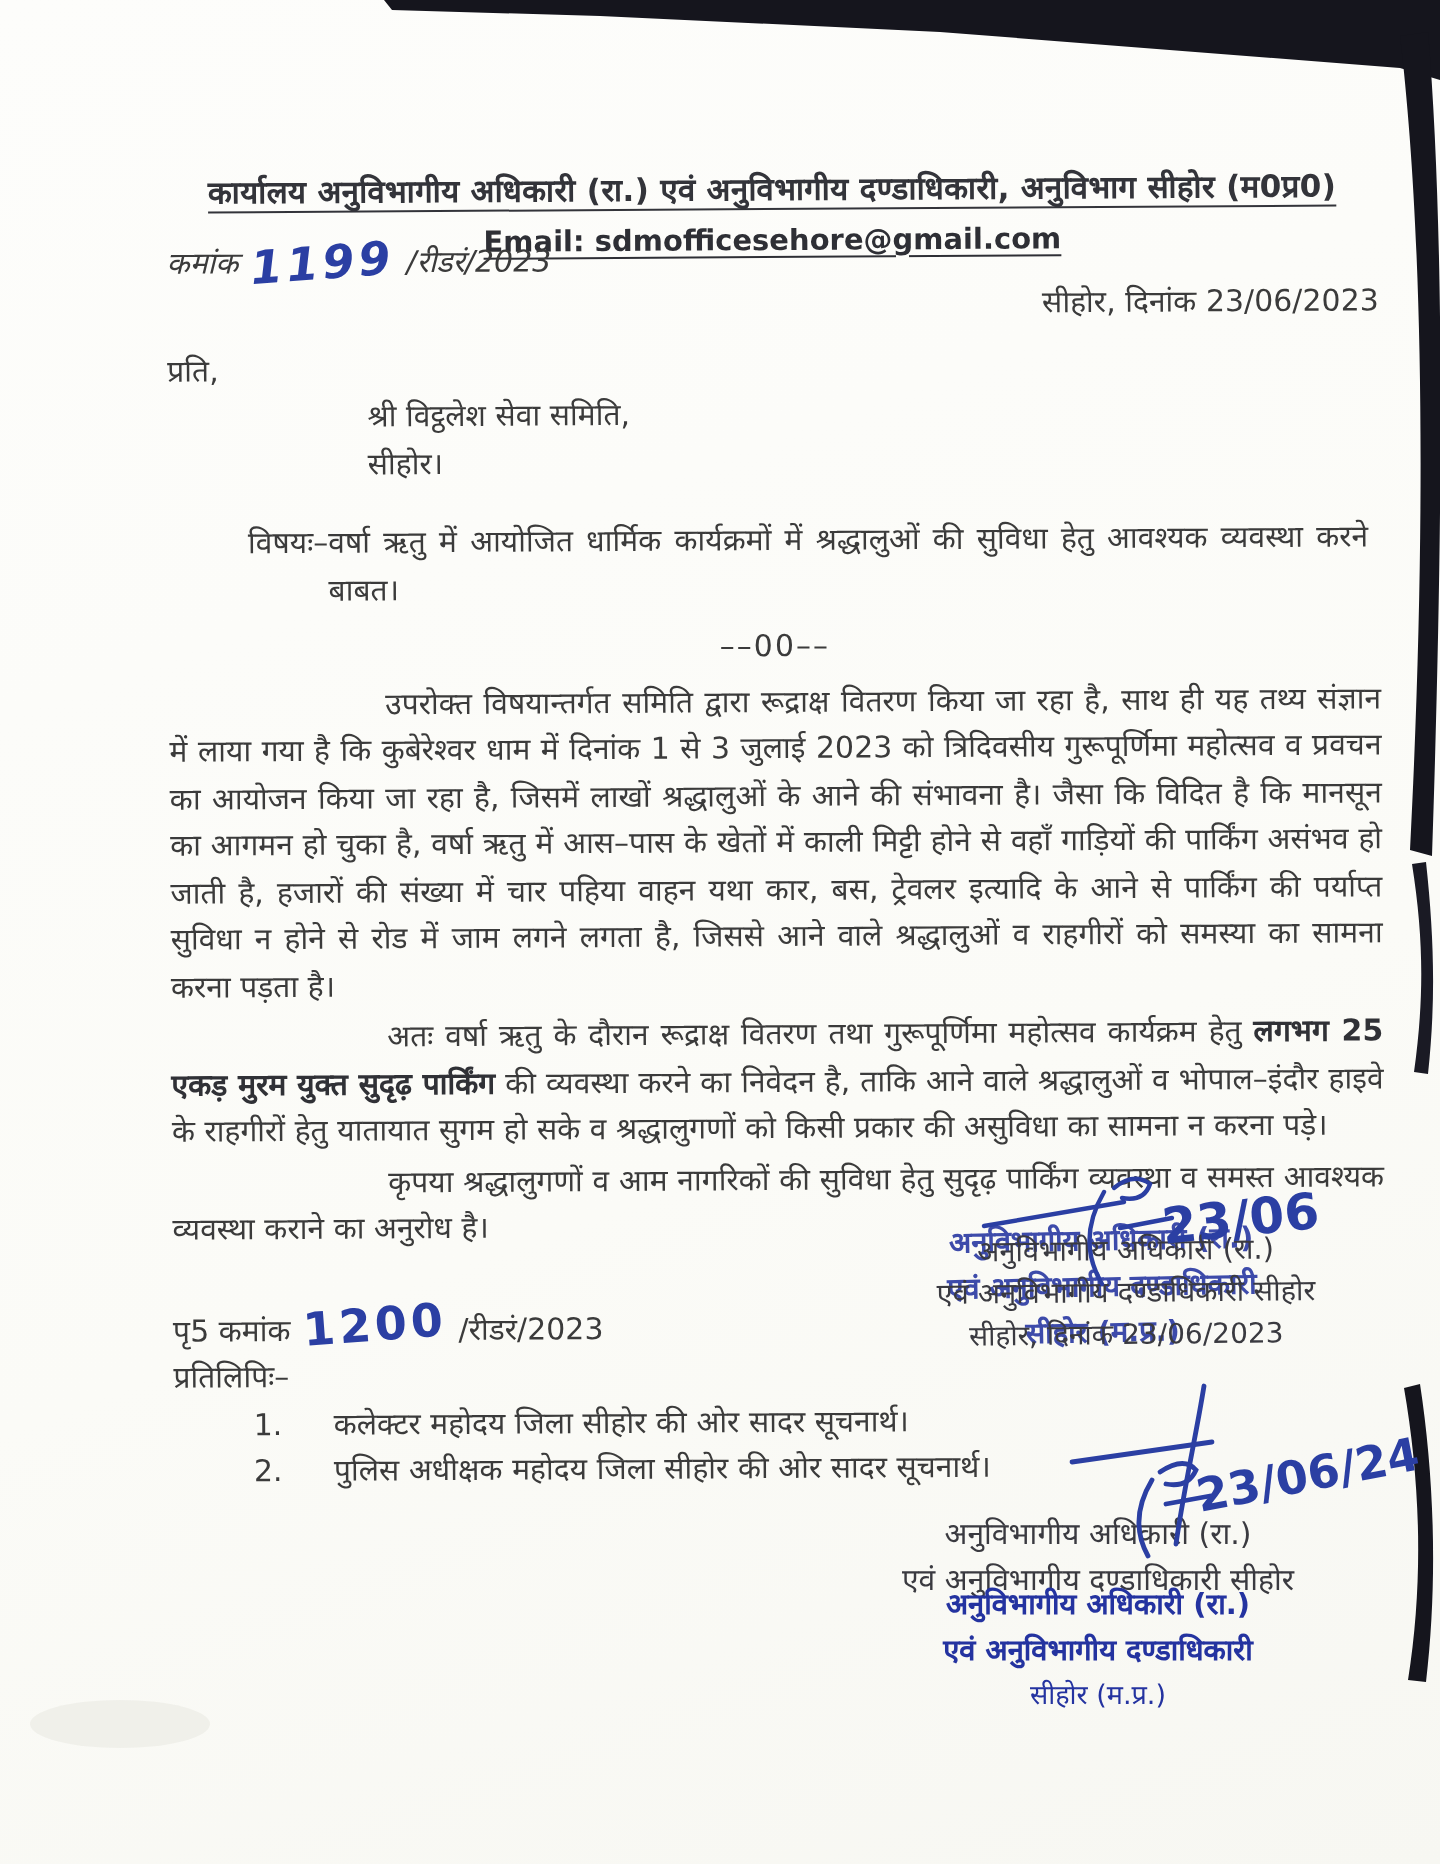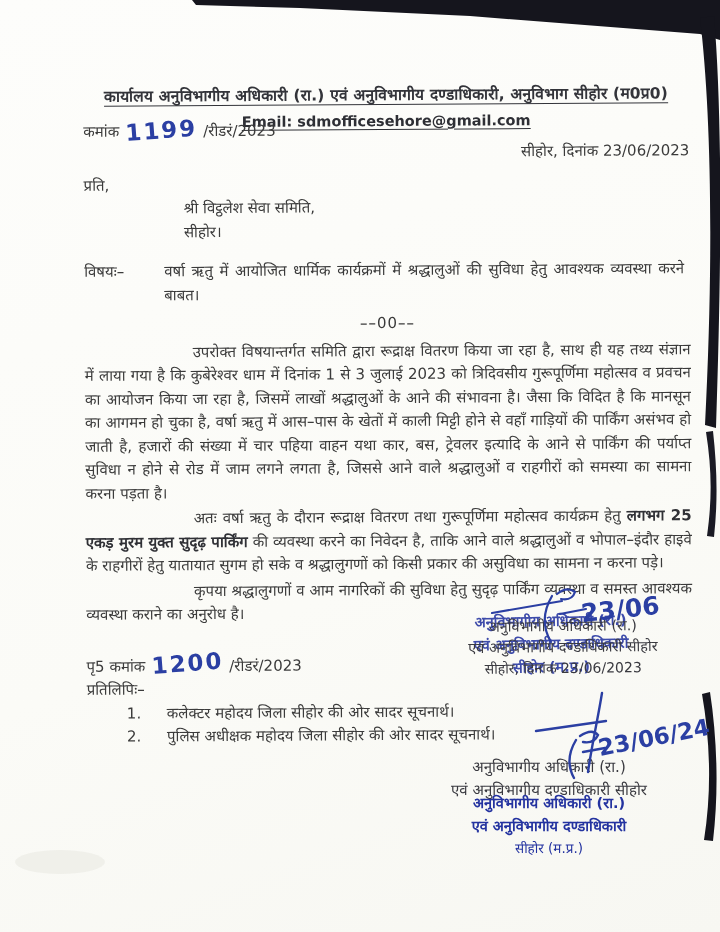--- a/index.html
+++ b/index.html
@@ -20,30 +20,30 @@
   .office-header{
     text-align:center;font-size:15.5px;font-weight:bold;color:#33343a;
     text-decoration:underline;text-underline-offset:4px;white-space:nowrap;
     letter-spacing:.2px;
   }
   .email-line{
     text-align:center;font-weight:bold;font-size:14.5px;color:#2e2f35;
     text-decoration:underline;text-underline-offset:3px;margin-top:2px;
   }
   .ref-row{display:flex;justify-content:space-between;align-items:flex-start;margin-top:-14px;}
-  .ref-left{display:flex;align-items:flex-start;gap:4px;}
+  .ref-left{display:flex;align-items:center;gap:4px;font-style:italic;}
   .hw-number{
     color:#2b3fa3;font-size:23px;font-weight:bold;letter-spacing:2px;
     display:inline-block;transform:rotate(-4deg);line-height:20px;padding:0 2px;
   }
   .place-date{margin-top:22px;font-size:15px;}
   .to-salutation{margin-top:8px;}
   .to-lines{padding-left:100px;}
   .subject-row{display:flex;margin-top:16px;}
-  .subject-label{width:80px;flex:none;}
+  .subject-label{width:80px;flex:none;text-align:right;}
   .subject-text{width:520px;text-align:justify;}
   .divider{text-align:center;margin-top:6px;letter-spacing:1px;}
   p.body-para{margin:4px 0 0 0;text-align:justify;text-indent:108px;}
   p.body-para.tight{margin-top:2px;}
   .bold-inline{font-weight:bold;color:#303136;}
   .endorse-ref{display:flex;align-items:baseline;gap:4px;margin-top:26px;}
   .copy-label{margin-top:0px;}
   .copy-item{display:flex;margin-top:0px;}
   .copy-num{width:40px;flex:none;padding-left:40px;box-sizing:content-box;}
   .copy-text{flex:1;}

